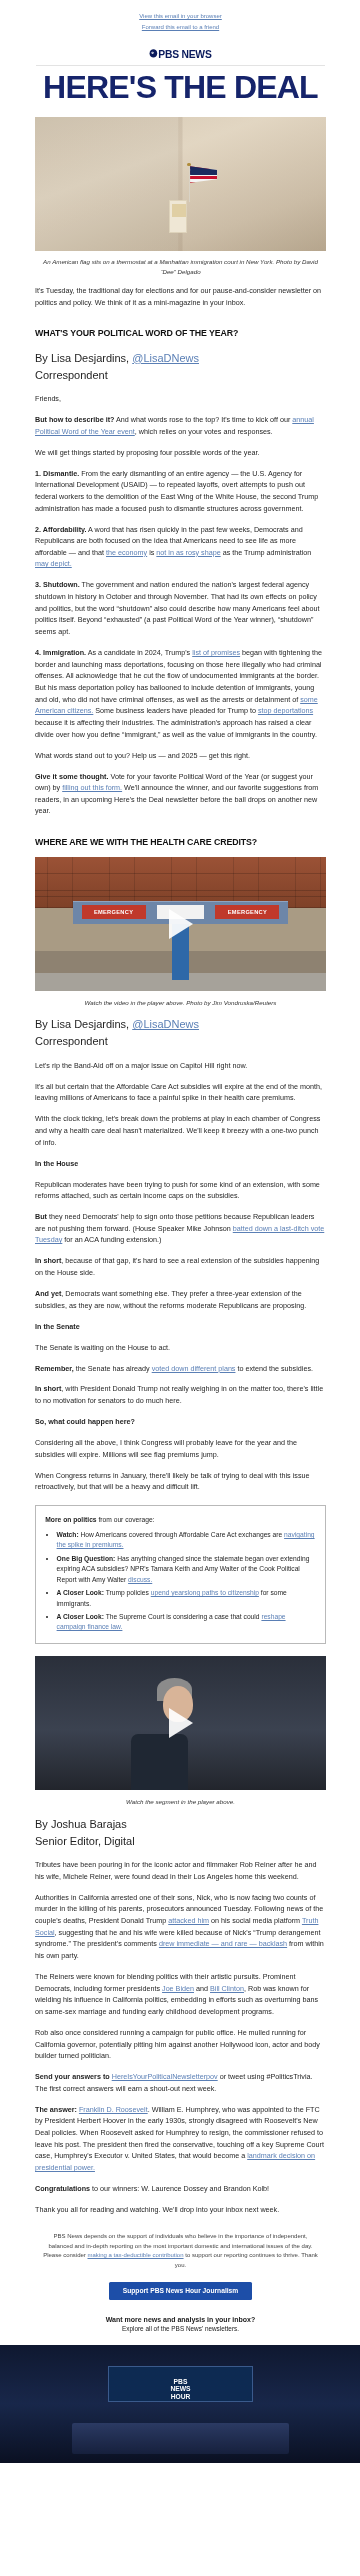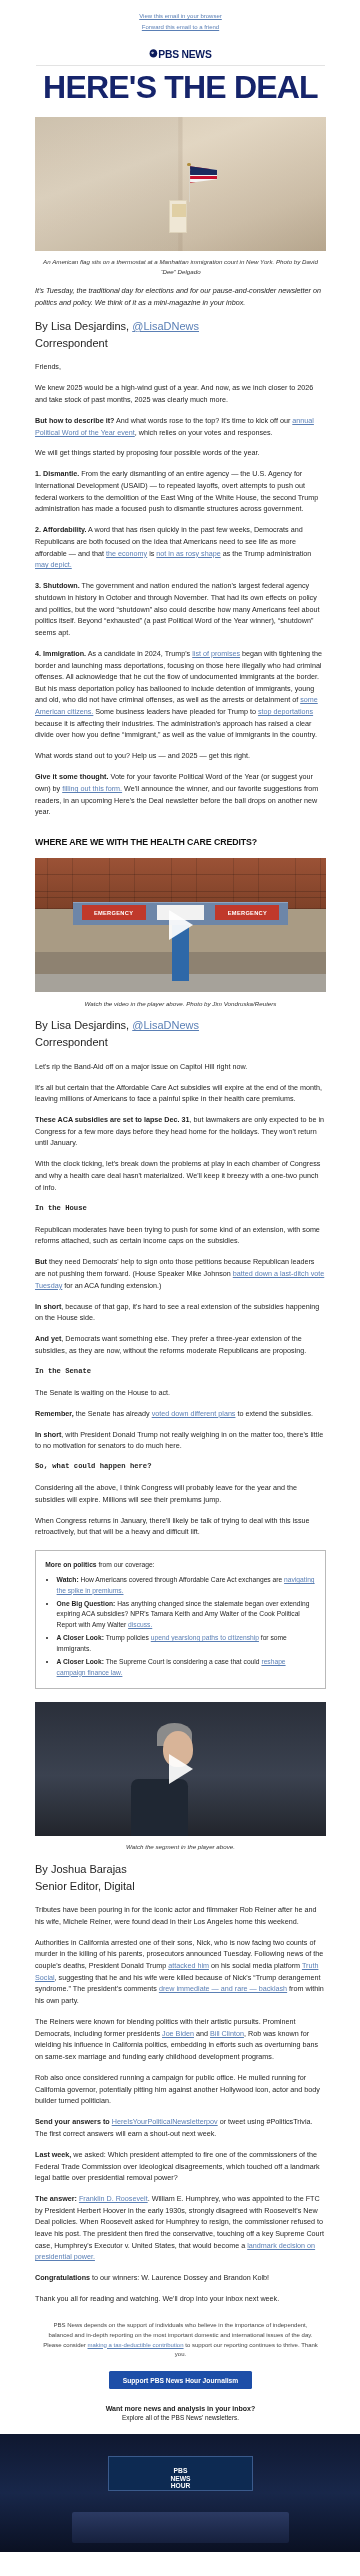--- a/index.html
+++ b/index.html
@@ -118,30 +118,30 @@
      background:#1f2733; border-radius:7.2px 7.2px 0 0; }
 
   .caption {
     text-align:center; font-style:italic; font-size:6.2px; color:#333;
     padding: 6.7px 41px 0; line-height:1.5;
   }
 
   
   .body { padding: 0 35px; font-size: 7.2px; line-height: 1.62; color:#1f1f1f; }
   .body p { margin: 9.3px 0; }
-  .body p.intro { font-style: italic; }
+  .body p.intro { }
   .section-head {
     font-size: 8.8px; font-weight: 800; letter-spacing:-0.1px;
     margin: 17.5px 0 1px; color:#111;
   }
   .byline { margin: 2.1px 0 0; font-size:11px; line-height:1.55; }
   .byline .role { display:block; }
   a.inline { color:#5a7fb5; text-decoration:underline; }
   b, strong { font-weight:700; }
-  .subhead { font-weight:700; margin: 11.3px 0 3.1px; font-family: Liberation Mono, monospace; }
+  .subhead { font-weight:700; margin: 11.3px 0 3.1px; }
 
   
   .callout {
     border:0.5px solid #b9b9b9; margin: 12.4px 0 5.2px; padding: 8.2px 9.3px 7.2px;
     font-size: 6.7px; line-height:1.55;
   }
   .callout ul { margin: 5.2px 0 0; padding-left: 11.3px; }
   .callout li { margin-bottom: 3.1px; }
 
   
@@ -195,27 +195,27 @@
       <div class="flagknob"></div>
       <div class="flagcloth"></div>
     </div>
   </div>
   <div class="caption">An American flag sits on a thermostat at a Manhattan immigration court in New York. Photo by David “Dee” Delgado</div>
 
   <div class="body">
 
     <p class="intro">It's Tuesday, the traditional day for elections and for our pause-and-consider newsletter on politics and policy. We think of it as a mini-magazine in your inbox.</p>
 
+    <div class="section-head">WHAT'S YOUR POLITICAL WORD OF THE YEAR?</div>
     <p class="byline">
       <span>By Lisa Desjardins, </span><a class="inline" href="#">@LisaDNews</a>
       <span class="role">Correspondent</span>
     </p>
 
     <p>Friends,</p>
-    <p>We knew 2025 would be a high-wind gust of a year. And now, as we inch closer to 2026 and take stock of past months, 2025 was clearly much more.</p>
 
     <p>
       <b>But how to describe it?</b><span> And what words rose to the top? It's time to kick off our </span><a class="inline" href="#">annual Political Word of the Year event</a><span>, which relies on your votes and responses.</span>
     </p>
 
     <p>We will get things started by proposing four possible words of the year.</p>
 
     <p>
       <b>1. Dismantle.</b><span> From the early dismantling of an entire agency — the U.S. Agency for International Development (USAID) — to repeated layoffs, overt attempts to push out federal workers to the demolition of the East Wing of the White House, the second Trump administration has made a focused push to dismantle structures across government.</span>
     </p>
@@ -256,23 +256,20 @@
   <div class="caption">Watch the video in the player above. Photo by Jim Vondruska/Reuters</div>
 
   <div class="body">
     <p class="byline">
       <span>By Lisa Desjardins, </span><a class="inline" href="#">@LisaDNews</a>
       <span class="role">Correspondent</span>
     </p>
 
     <p>Let's rip the Band-Aid off on a major issue on Capitol Hill right now.</p>
     <p>It's all but certain that the Affordable Care Act subsidies will expire at the end of the month, leaving millions of Americans to face a painful spike in their health care premiums.</p>
-    <p>
-      <b>These ACA subsidies are set to lapse Dec. 31</b><span>, but lawmakers are only expected to be in Congress for a few more days before they head home for the holidays. They won't return until January.</span>
-    </p>
     <p>With the clock ticking, let's break down the problems at play in each chamber of Congress and why a health care deal hasn't materialized. We'll keep it breezy with a one-two punch of info.</p>
 
     <p class="subhead">In the House</p>
     <p>Republican moderates have been trying to push for some kind of an extension, with some reforms attached, such as certain income caps on the subsidies.</p>
     <p>
       <b>But</b><span> they need Democrats' help to sign onto those petitions because Republican leaders are not pushing them forward. (House Speaker Mike Johnson </span><a class="inline" href="#">batted down a last-ditch vote Tuesday</a><span> for an ACA funding extension.)</span>
     </p>
     <p>
       <b>In short</b><span>, because of that gap, it's hard to see a real extension of the subsidies happening on the House side.</span>
     </p>
@@ -283,21 +280,21 @@
     <p class="subhead">In the Senate</p>
     <p>The Senate is waiting on the House to act.</p>
     <p>
       <b>Remember,</b><span> the Senate has already </span><a class="inline" href="#">voted down different plans</a><span> to extend the subsidies.</span>
     </p>
     <p>
       <b>In short</b><span>, with President Donald Trump not really weighing in on the matter too, there's little to no motivation for senators to do much here.</span>
     </p>
 
     <p class="subhead">So, what could happen here?</p>
-    <p>Considering all the above, I think Congress will probably leave for the year and the subsidies will expire. Millions will see their premiums jump.</p>
+    <p>Considering all the above, I think Congress will probably leave for the year and the subsidies will expire. Millions will see flag premiums jump.</p>
     <p>When Congress returns in January, there'll likely be talk of trying to deal with this issue retroactively, but that will be a heavy and difficult lift.</p>
 
     <div class="callout">
       <div>
         <b>More on politics</b><span> from our coverage:</span>
       </div>
       <ul>
         <li>
           <b>Watch:</b><span> How Americans covered through Affordable Care Act exchanges are </span><a class="inline" href="#">navigating the spike in premiums.</a><span></span>
         </li>
@@ -341,23 +338,20 @@
       <span>The Reiners were known for blending politics with their artistic pursuits. Prominent Democrats, including former presidents </span><a class="inline" href="#">Joe Biden</a><span> and </span><a class="inline" href="#">Bill Clinton</a><span>, Rob was known for wielding his influence in California politics, embedding in efforts such as overturning bans on same-sex marriage and funding early childhood development programs.</span>
     </p>
 
     <p>Rob also once considered running a campaign for public office. He mulled running for California governor, potentially pitting him against another Hollywood icon, actor and body builder turned politician.</p>
 
 
     <p>
       <b>Send your answers to </b><a class="inline" href="#">HereIsYourPoliticalNewsletterpov</a><span> or tweet using #PoliticsTrivia. The first correct answers will earn a shout-out next week.</span>
     </p>
 
-    <p>
-      <b>Last week,</b><span> we asked: Which president attempted to fire one of the commissioners of the Federal Trade Commission over ideological disagreements, which touched off a landmark legal battle over presidential removal power?</span>
-    </p>
 
     <p>
       <b>The answer: </b><a class="inline" href="#">Franklin D. Roosevelt</a><span>. William E. Humphrey, who was appointed to the FTC by President Herbert Hoover in the early 1930s, strongly disagreed with Roosevelt's New Deal policies. When Roosevelt asked for Humphrey to resign, the commissioner refused to leave his post. The president then fired the conservative, touching off a key Supreme Court case, Humphrey's Executor v. United States, that would become a </span><a class="inline" href="#">landmark decision on presidential power.</a>
     </p>
 
     <p>
       <b>Congratulations</b><span> to our winners: W. Laurence Dossey and Brandon Kolb!</span>
     </p>
 
     <p>Thank you all for reading and watching. We'll drop into your inbox next week.</p>

